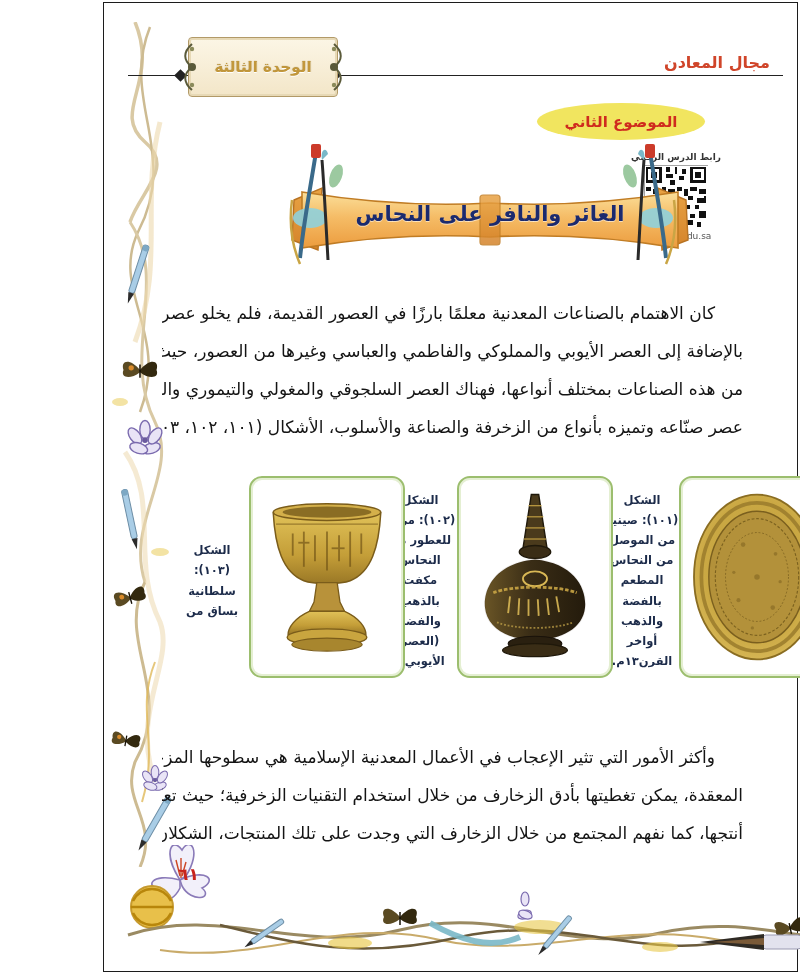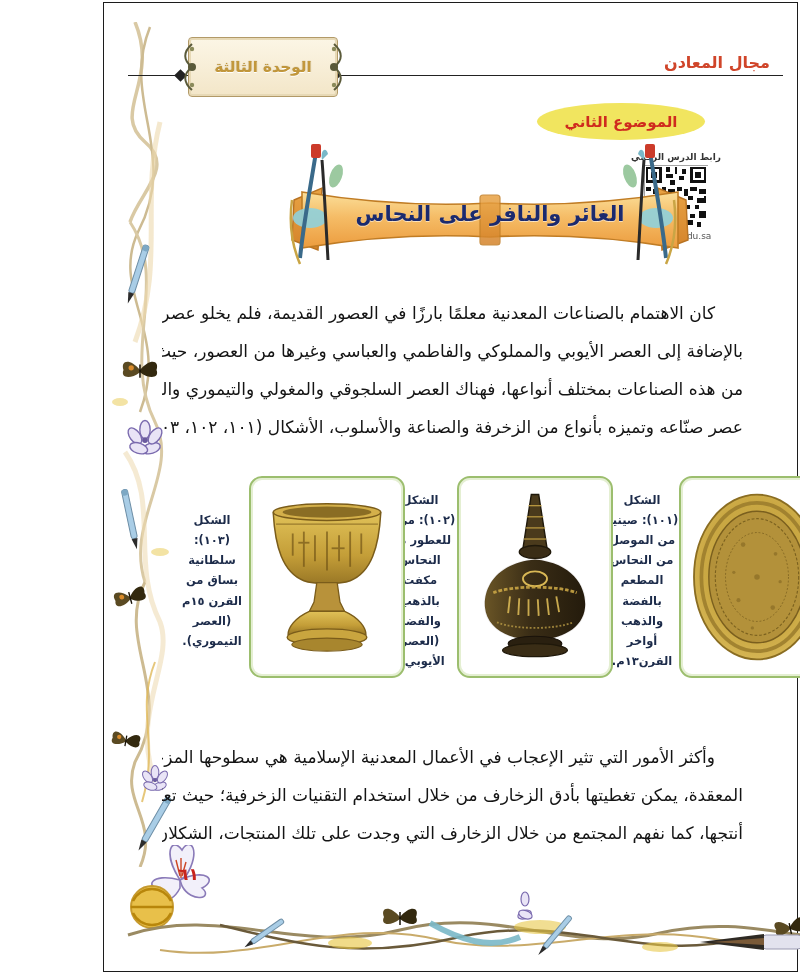--- a/index.html
+++ b/index.html
@@ -345,21 +345,20 @@
               <line x1="80" y1="64" x2="94" y2="64"></line>
           </g>
           <path d="M64,101 L61,122 L56,132 L94,132 L89,122 L86,101 Z" fill="#b8923a" stroke="#7a5c1a" stroke-width="1.4"></path>
           <path d="M56,132 C40,139 33,150 33,157 L117,157 C117,150 110,139 94,132 Z" fill="url(#cup)" stroke="#7a5c1a" stroke-width="1.5"></path>
           <ellipse cx="75" cy="160" rx="43" ry="9" fill="#c9a53f" stroke="#7a5c1a" stroke-width="1.5"></ellipse>
           <ellipse cx="75" cy="168" rx="38" ry="7" fill="#a8862e" stroke="#7a5c1a" stroke-width="1.2"></ellipse>
         </svg>
       </div>
       <div class="figcap">
         <div>الشكل (١٠٣): سلطانية بساق من</div>
-        <div>القرن ١٥م (العصر التيموري).</div>
       </div>
     </div>
 
   </div>
 
   <div class="para" id="para2">
     <div class="line first">وأكثر الأمور التي تثير الإعجاب في الأعمال المعدنية الإسلامية هي سطوحها المزخرفة، حتى الأشكال</div>
     <div class="line">المعقدة، يمكن تغطيتها بأدق الزخارف من خلال استخدام التقنيات الزخرفية؛ حيث تعكس المجتمع الذي</div>
     <div class="line last">أنتجها، كما نفهم المجتمع من خلال الزخارف التي وجدت على تلك المنتجات، الشكلان (١٠٤، ١٠٥).</div>
   </div>

